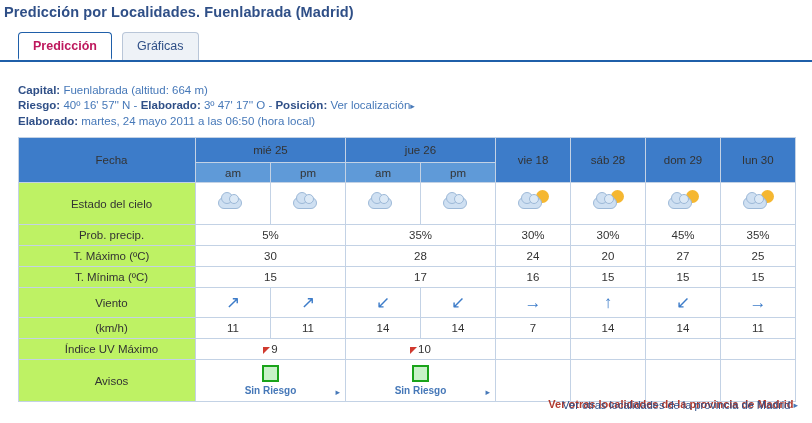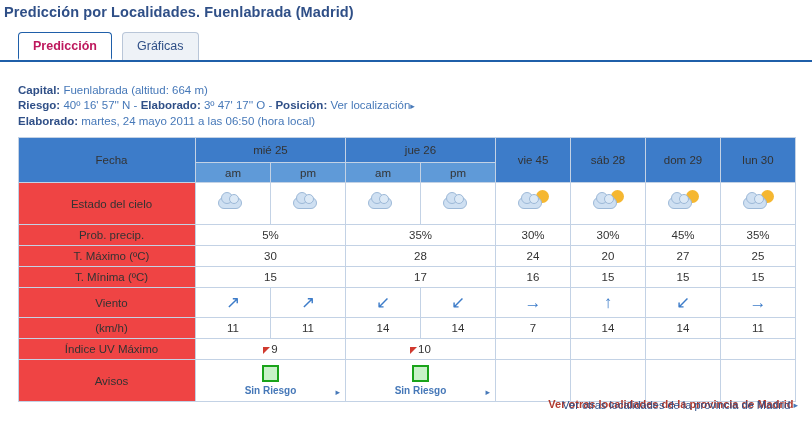--- a/index.html
+++ b/index.html
@@ -97,21 +97,21 @@
     height: 20px;
     font-weight: normal;
     font-size: 11.5px;
     border: 1px solid #3d7cc9;
     margin-top: 24px;
   }
   td.rowlabel {
     text-align: left;
     padding-left: 10px;
     color: #333;
-    background: #ef4444;
+    background: #bef264;
     font-size: 11.5px;
   }
   tr.r-sky td { height: 42px; }
   tr.r-prob td, tr.r-tmax td, tr.r-tmin td, tr.r-kmh td, tr.r-uv td { height: 21px; }
   tr.r-wind td { height: 30px; }
   tr.r-avisos td { height: 42px; }
   .tmax { color: #d03a2f; }
   .tmin { color: #2e6fb8; }
   .uv-val { color: #333; }
 
@@ -239,21 +239,21 @@
       <col style="width:75px">
         <col style="width:75px">
         <col style="width:75px">
         <col style="width:75px">
     </colgroup>
     <tbody>
       <tr>
         <th class="hd left" rowspan="2">Fecha</th>
         <th class="hd" colspan="2">mié 25</th>
         <th class="hd" colspan="2">jue 26</th>
-        <th class="hd" rowspan="2">vie 45</th>
+        <th class="hd" rowspan="2">vie 18</th>
         <th class="hd" rowspan="2">sáb 28</th>
         <th class="hd" rowspan="2">dom 29</th>
         <th class="hd" rowspan="2">lun 30</th>
       </tr>
       <tr>
         <th class="sub">am</th>
         <th class="sub">pm</th>
         <th class="sub">am</th>
         <th class="sub">pm</th>
       </tr>

